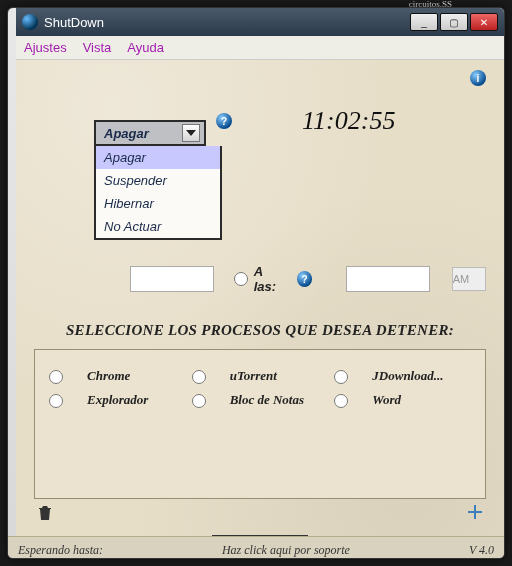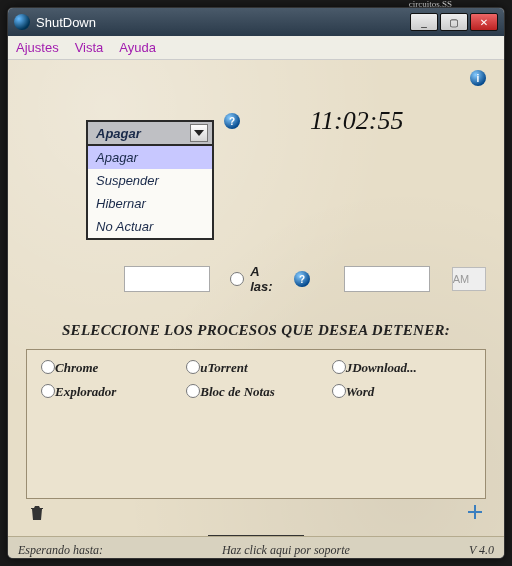--- a/index.html
+++ b/index.html
@@ -14,20 +14,21 @@
 .window {
   position: absolute;
   top: 7px; left: 7px;
   width: 498px;
   height: 552px;
   background: linear-gradient(#e8e8e8, #d8d8d8);
   border: 1px solid #333;
   border-radius: 6px;
   box-shadow: 0 0 8px rgba(0,0,0,.6);
   overflow: hidden;
+  padding-left: 8px;
 }
 .titlebar {
   height: 28px;
   background: linear-gradient(#4a5a6a, #2a3a4a);
   display: flex;
   align-items: center;
   padding: 0 6px;
   color: #fff;
 }
 .titlebar .app-icon {
@@ -79,21 +80,21 @@
 }
 .row1 {
   display: flex;
   align-items: center;
   gap: 10px;
   margin-top: 24px;
   margin-left: 60px;
 }
 .dropdown {
   position: relative;
-  width: 128px;
+  width: 112px;
   margin-top: 24px;
 }
 .dropdown-btn {
   display: flex; align-items: center; justify-content: space-between;
   height: 26px;
   border: 2px solid #2a2a2a;
   background: #bfc0c4;
   padding: 0 4px 0 8px;
   font-style: italic;
   font-weight: bold;
@@ -169,21 +170,21 @@
   background: #ebe3cf;
   height: 150px;
   padding: 10px 14px;
   display:grid;
   grid-template-columns: repeat(3, 1fr);
   grid-auto-rows: 24px;
   align-content: start;
   column-gap: 6px;
 }
 .proc-item {
-  display:flex;align-items:flex-start;gap:0;
+  display:flex;align-items:flex-end;gap:24px;
   font-style:italic;font-weight:bold;color:#222;font-family:Georgia,serif;
   font-size:13px;
 }
 .proc-actions {
   display:flex;justify-content:space-between;
   margin-top:6px;
   padding: 0 4px;
   color:#444;
 }
 .btn-done {

